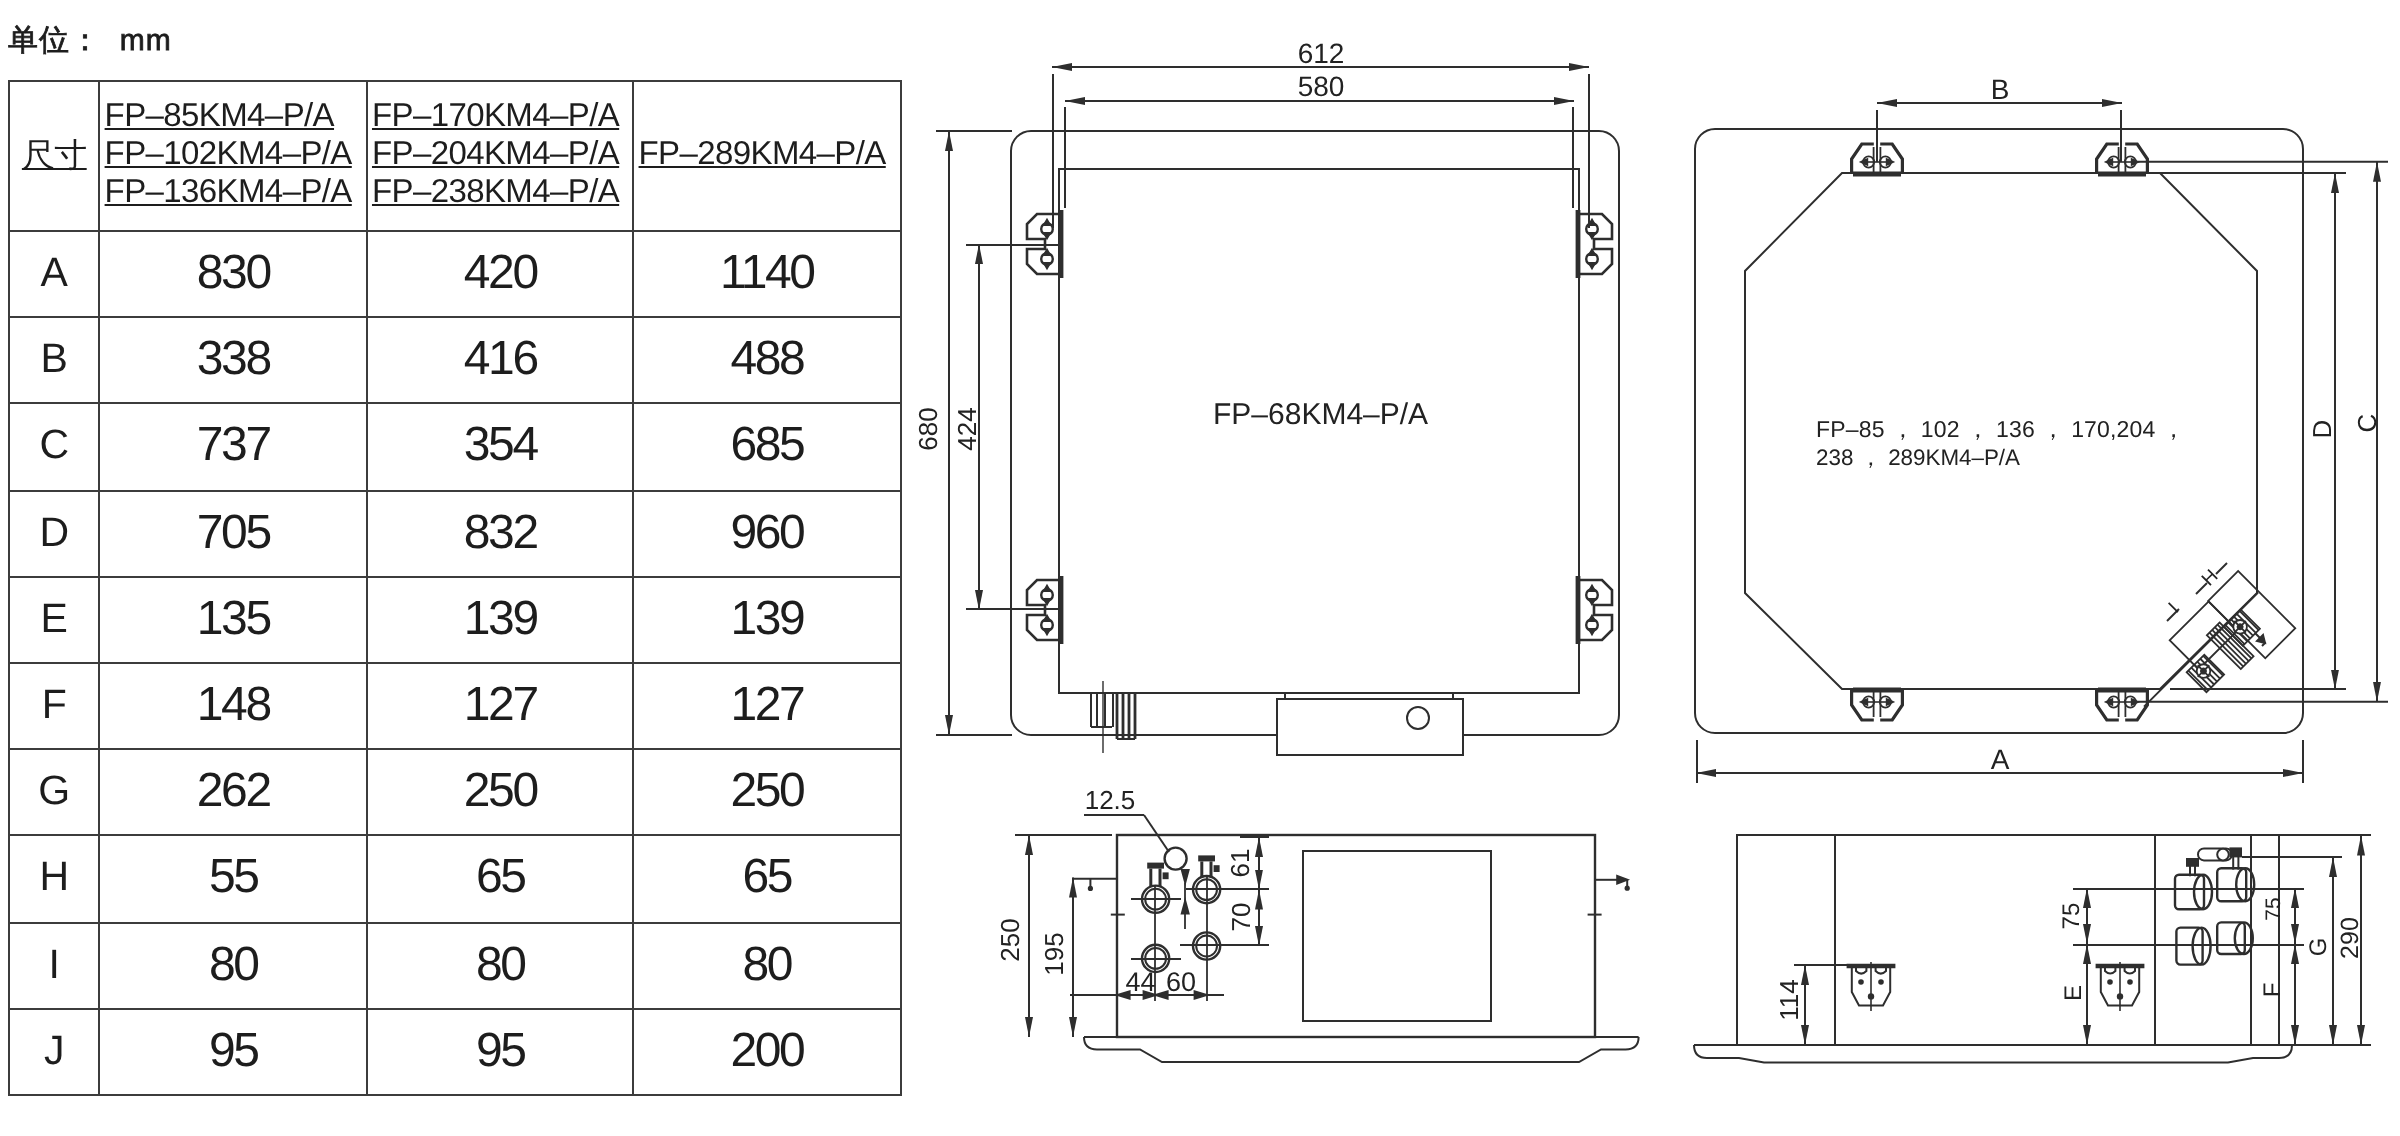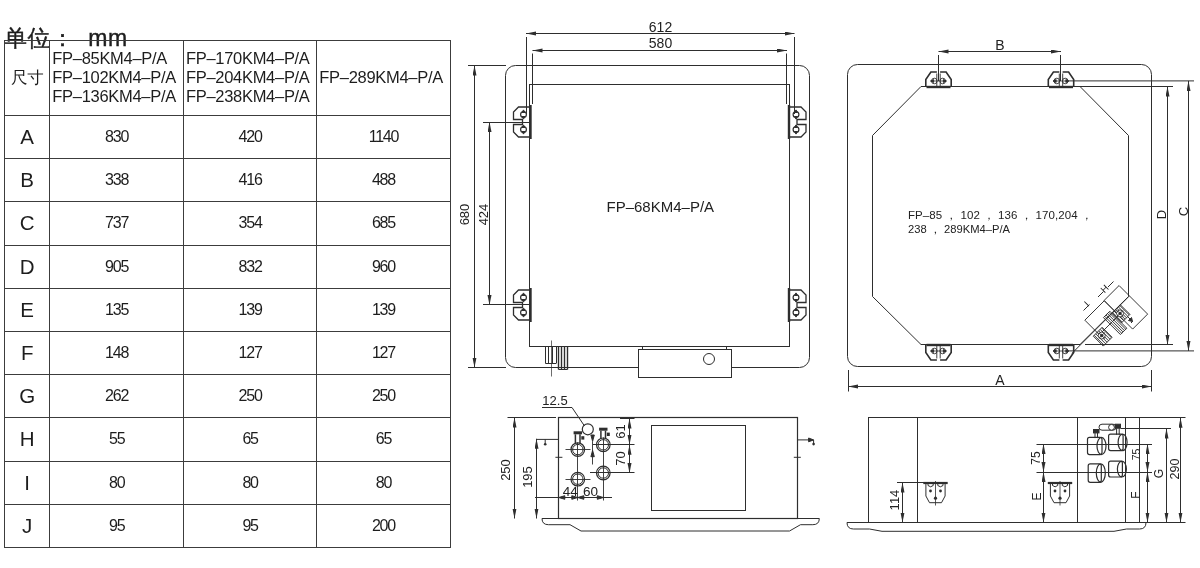--- a/index.html
+++ b/index.html
@@ -1,24 +1,24 @@
 <!DOCTYPE html>
 <html><head>
 <meta charset="utf-8">
 <style>
 * { margin:0; padding:0; box-sizing:border-box; }
 html,body { width:1200px; height:568px; background:#fff; font-family:"Liberation Sans", sans-serif; }
 #page { position:relative; width:1200px; height:568px; overflow:hidden; }
-#unit { position:absolute; left:4px; top:11px; font-size:23px; color:#1d1d1d; letter-spacing:0.5px;margin-top:12px; -webkit-text-stroke:0.4px #1d1d1d; }
+#unit { position:absolute; left:4px; top:11px; font-size:15px; color:#1d1d1d; letter-spacing:0.5px; -webkit-text-stroke:0.4px #1d1d1d; }
 #tbl { position:absolute; left:4px; top:39.5px; border-collapse:collapse; table-layout:fixed; color:#1d1d1d; }
-#tbl td { border:1.7px solid #3c3c3c; text-align:center; vertical-align:middle; font-size:16px; letter-spacing:-1.2px; padding:0; }
+#tbl td { border:1.7px solid #3c3c3c; text-align:center; vertical-align:middle; font-size:24px; letter-spacing:-1.2px; padding:0; }
 #tbl td.lbl { font-size:20.5px; letter-spacing:0; }
 #tbl tr { height:43.2px; }
 #tbl tr.hd { height:75.5px; }
-#tbl tr.hd td { font-size:16.5px; letter-spacing:-0.3px; }
+#tbl tr.hd td { font-size:16.5px; letter-spacing:-0.3px;text-decoration:underline; }
 #tbl td.mods { text-align:left; padding-left:2px; }
 svg text { font-family:"Liberation Sans", sans-serif; }
 #dwg { position:absolute; left:0; top:0; }
 </style>
 </head>
 <body>
 <div id="page">
 
 <div id="unit">单位：&nbsp;&nbsp;mm</div>
 
@@ -49,21 +49,21 @@
           <td>488</td>
         </tr>
 <tr>
           <td class="lbl">C</td>
           <td>737</td>
           <td>354</td>
           <td>685</td>
         </tr>
 <tr>
           <td class="lbl">D</td>
-          <td>905</td>
+          <td>705</td>
           <td>832</td>
           <td>960</td>
         </tr>
 <tr>
           <td class="lbl">E</td>
           <td>135</td>
           <td>139</td>
           <td>139</td>
         </tr>
 <tr>

